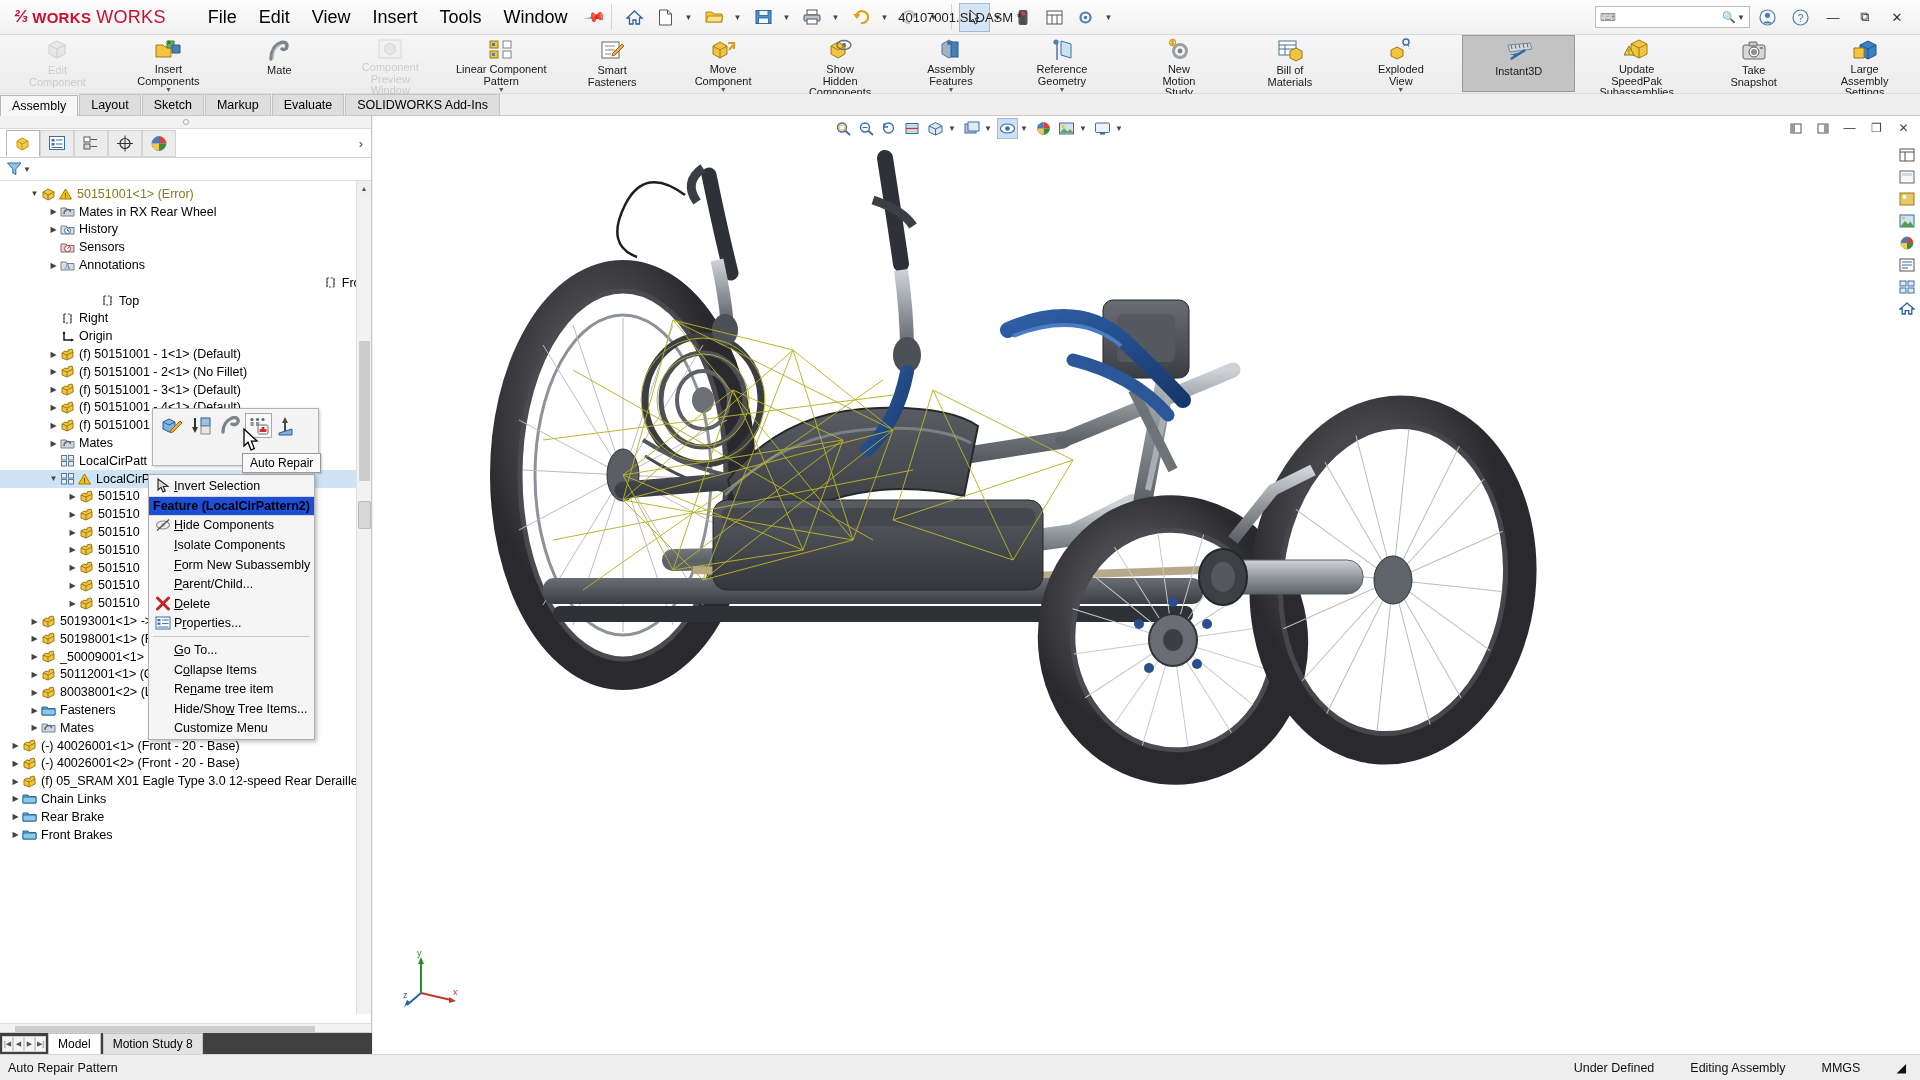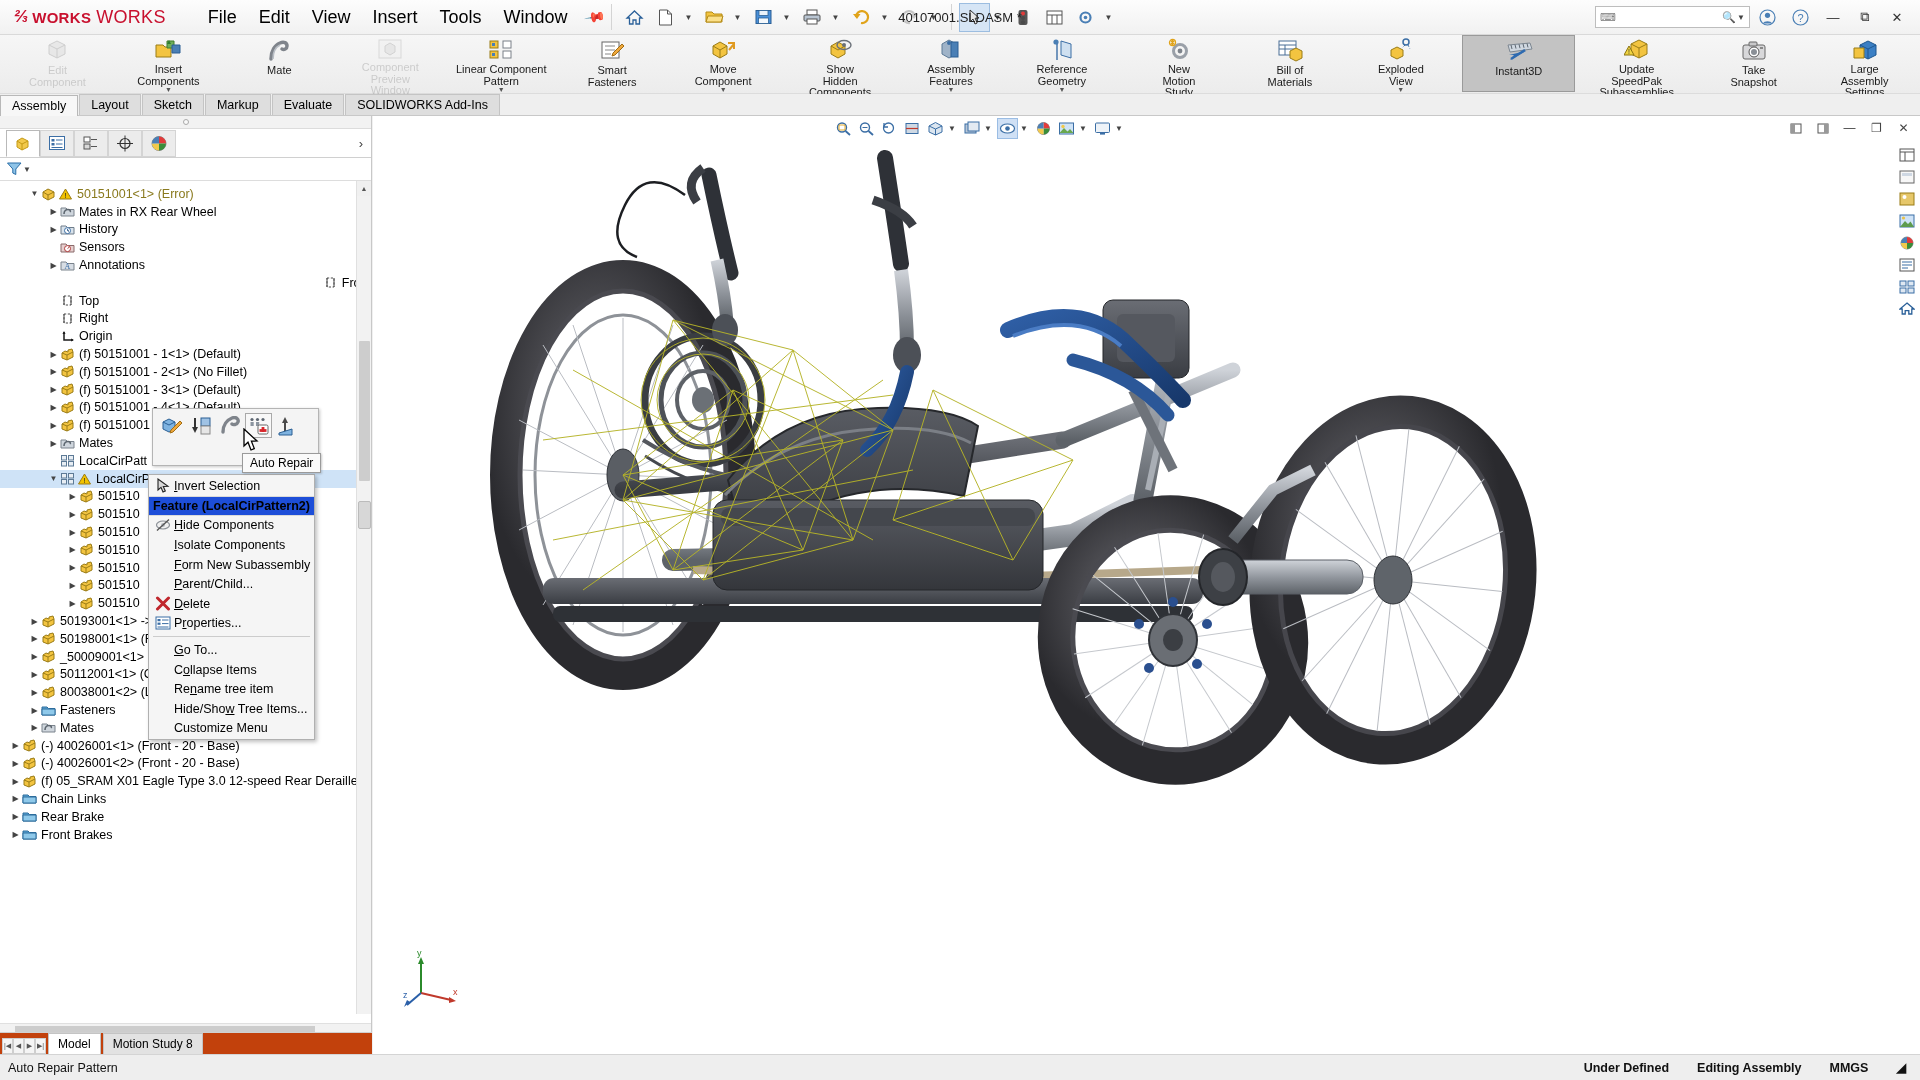--- a/index.html
+++ b/index.html
@@ -115,33 +115,33 @@
   .vtoolbar .right{ position:absolute; right:6px; display:flex; align-items:center; gap:6px; font-size:12px; color:#444;}
 
   .viewport{ position:absolute; left:0; right:0; top:24px; bottom:0; background:#fff;}
   .triad{ position:absolute; left:30px; bottom:46px; width:60px; height:60px;}
   .rightdock{ position:absolute; right:0; top:28px; width:26px; display:flex; flex-direction:column; gap:1px; align-items:center;}
   .rd{ width:22px; height:21px; display:flex; align-items:center; justify-content:center; cursor:default;}
 
   
   .bottombar{
     position:absolute; left:0; bottom:26px; width:372px; height:22px;
-    background:#c2410c; border-top:1px solid #d0d0d0; display:flex; align-items:flex-end;
+    background:#404040; border-top:1px solid #d0d0d0; display:flex; align-items:center;
   }
   .navbtns{ display:flex; align-items:center; gap:0; padding-left:2px;}
   .nb{ width:11px; height:16px; display:flex; align-items:center; justify-content:center; font-size:7px; color:#555; border:1px solid #cfcfcf; background:#f5f5f5;}
   .mtab{ height:21px; padding:0 9px; display:flex; align-items:center; font-size:12px; border:1px solid #c4c4c4; border-bottom:none; background:#e2e2e2; margin-left:2px;}
   .mtab.sel{ background:#fff;}
   .statusbar{
     position:absolute; left:0; bottom:0; width:1920px; height:26px;
     background:#eeeeee; border-top:1px solid #d4d4d4;
     display:flex; align-items:center; font-size:12.5px; color:#111;
   }
   .statusbar .sleft{ padding-left:8px;}
-  .statusbar .sright{ margin-left:auto; display:flex; align-items:center; gap:0;font-weight:bold;}
+  .statusbar .sright{ margin-left:auto; display:flex; align-items:center; gap:8px;}
   .sseg{ padding:0 14px; }
 
   
   .ctx-toolbar{
     position:absolute; left:152px; top:408px; width:167px; height:58px;
     background:#f4f4f4; border:1px solid #b4b4b4; box-shadow:1px 1px 3px rgba(0,0,0,.22);
     padding:4px 5px; display:flex; flex-wrap:wrap; align-content:flex-start; gap:2px; z-index:40;
   }
   .ctx-tb-btn{ width:27px; height:25px; display:flex; align-items:center; justify-content:center; cursor:default;}
   .ctx-tb-btn.framed{ border:1px solid #a9a9a9; background:#f8f8f8;}
@@ -659,21 +659,21 @@
             <span class="tw"></span>
             <span class="tic">
               <svg width="13" height="13" viewBox="0 0 13 13">
                 <path d="M3 2 L10 2 L10 11 L3 11 Z" fill="none" stroke="#4a4a4a" stroke-dasharray="2.2 1.6"></path>
                 <path d="M3 2 L3 11" stroke="#4a4a4a"></path>
                 <path d="M10 2 L10 11" stroke="#4a4a4a"></path>
               </svg>
             </span>
             <span class="tlabel">Front</span>
           </div>
-          <div class="trow" style="padding-left: 48px;">
+          <div class="trow" style="padding-left: 48px; margin-left: 40px;">
             <span class="tw"></span>
             <span class="tic">
               <svg width="13" height="13" viewBox="0 0 13 13">
                 <path d="M3 2 L10 2 L10 11 L3 11 Z" fill="none" stroke="#4a4a4a" stroke-dasharray="2.2 1.6"></path>
                 <path d="M3 2 L3 11" stroke="#4a4a4a"></path>
                 <path d="M10 2 L10 11" stroke="#4a4a4a"></path>
               </svg>
             </span>
             <span class="tlabel">Top</span>
           </div>

